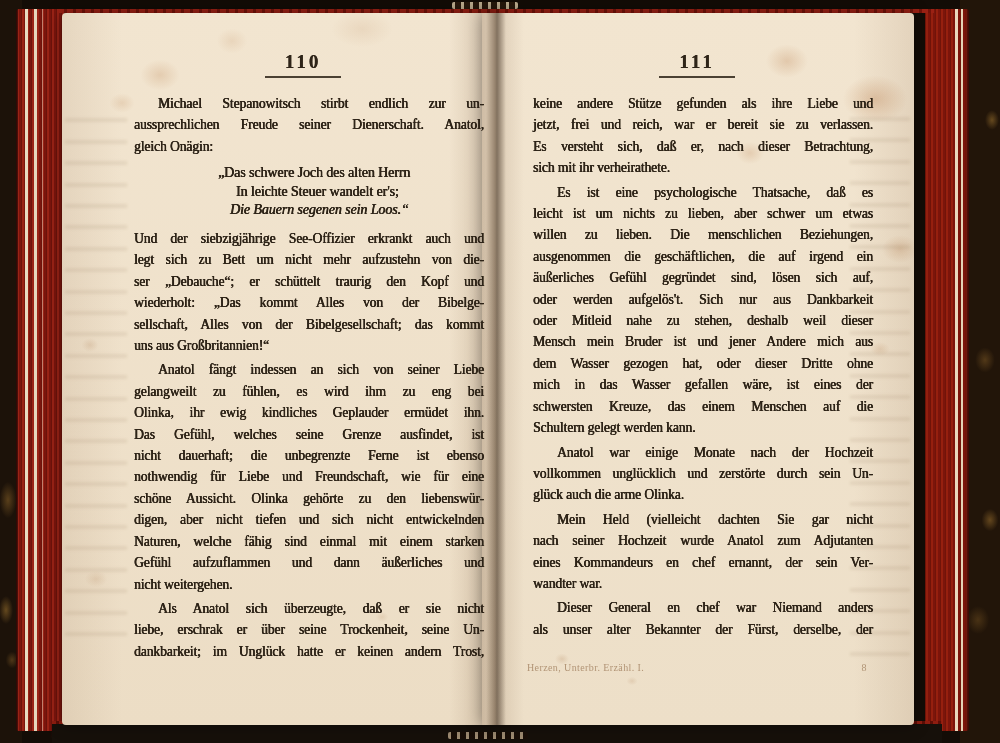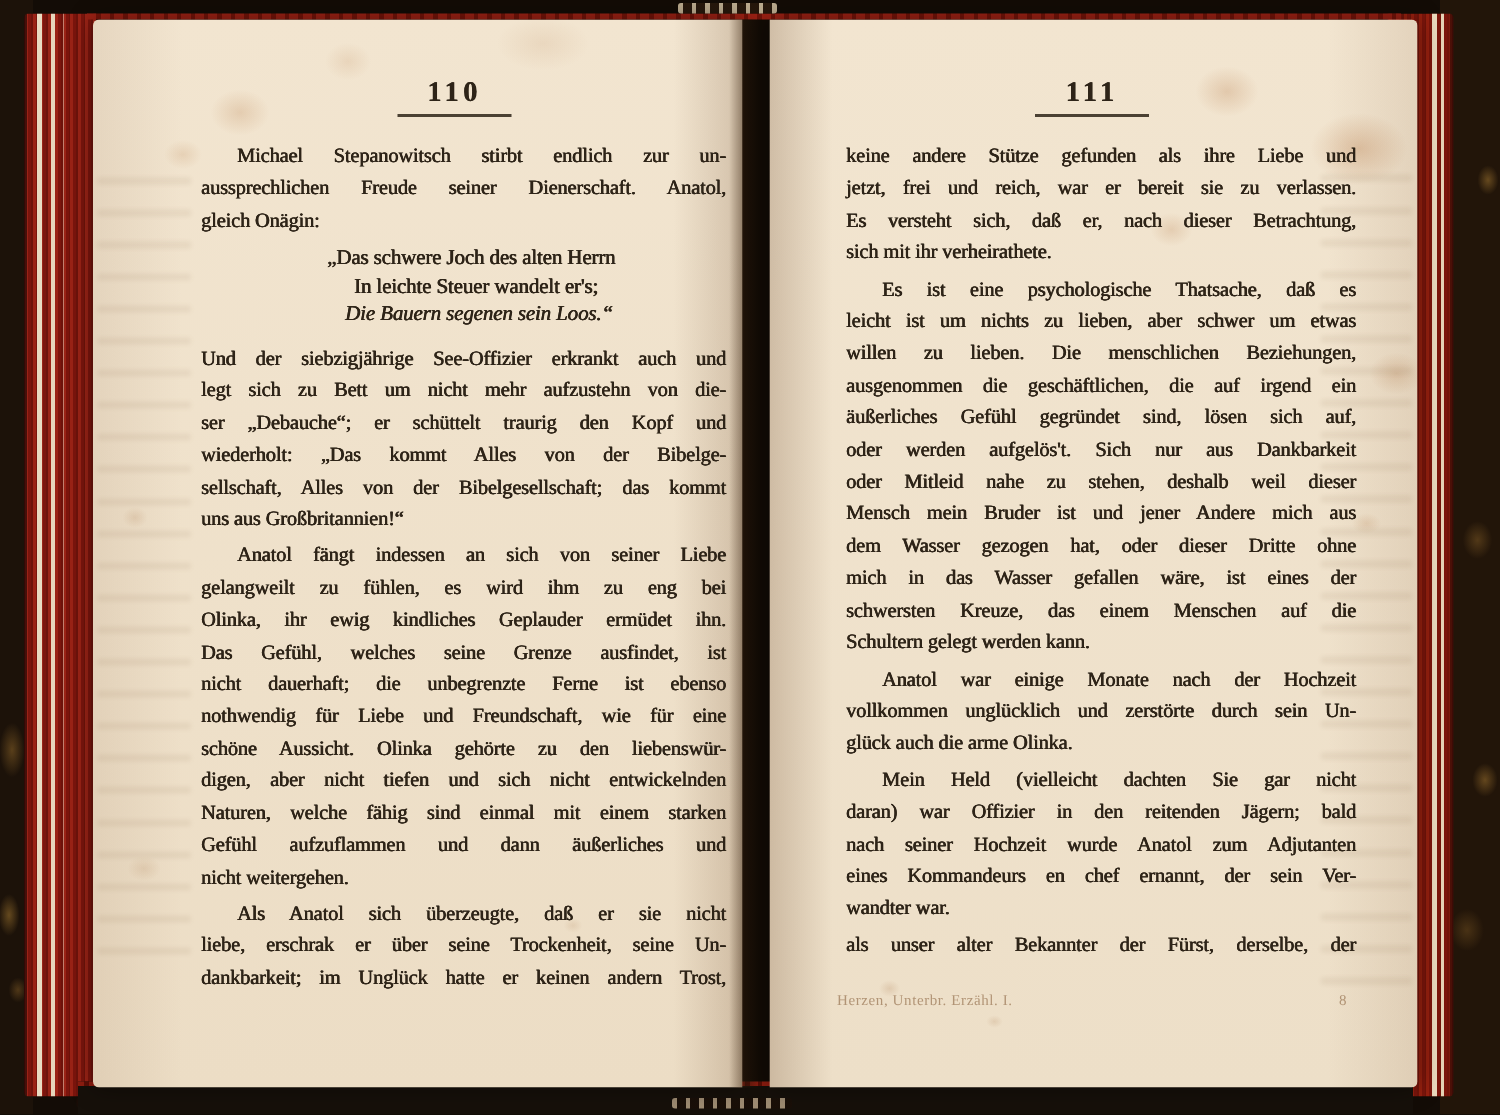--- a/index.html
+++ b/index.html
@@ -73,21 +73,21 @@
       radial-gradient(22px 18px at 170px 28px, rgba(173,108,52,.13), transparent 70%),
       radial-gradient(44px 26px at 300px 16px, rgba(160,95,40,.10), transparent 70%),
       radial-gradient(12px 10px at 28px 332px, rgba(150,90,40,.14), transparent 70%),
       radial-gradient(16px 12px at 34px 566px, rgba(150,90,40,.13), transparent 70%),
       radial-gradient(9px 7px at 320px 604px, rgba(150,90,40,.12), transparent 70%),
       linear-gradient(to right, rgba(120,80,45,.10), transparent 60px),
       linear-gradient(to left, rgba(100,64,34,.22), rgba(0,0,0,0) 46px),
       linear-gradient(#f2e5d0, #ecddc5);
   }
   .page.right{
-    left:513px;width:432px;border-radius:0 4px 4px 0;
+    left:482px;width:432px;border-radius:0 4px 4px 0;
     background:
       radial-gradient(30px 24px at 305px 48px, rgba(170,100,45,.22), transparent 70%),
       radial-gradient(46px 34px at 393px 86px, rgba(170,100,45,.28), transparent 70%),
       radial-gradient(20px 16px at 268px 140px, rgba(170,100,45,.18), transparent 70%),
       radial-gradient(26px 20px at 418px 236px, rgba(160,95,40,.20), transparent 70%),
       radial-gradient(14px 10px at 398px 336px, rgba(160,95,40,.15), transparent 70%),
       radial-gradient(10px 8px at 80px 646px, rgba(150,90,40,.16), transparent 70%),
       radial-gradient(8px 6px at 150px 668px, rgba(150,90,40,.14), transparent 70%),
       linear-gradient(to left, rgba(120,80,45,.12), transparent 60px),
       linear-gradient(to right, rgba(100,64,34,.24), rgba(0,0,0,0) 42px),
@@ -222,26 +222,26 @@
         <div class="line">schwersten Kreuze, das einem Menschen auf die</div>
         <div class="line para-end">Schultern gelegt werden kann.</div>
       </div>
       <div class="block indent">
         <div class="line first-indent">Anatol war einige Monate nach der Hochzeit</div>
         <div class="line">vollkommen unglücklich und zerstörte durch sein Un-</div>
         <div class="line para-end">glück auch die arme Olinka.</div>
       </div>
       <div class="block indent">
         <div class="line first-indent">Mein Held (vielleicht dachten Sie gar nicht</div>
-        <div class="line">daran) war Offizier in den reitenden Jägern; bald</div>
         <div class="line">nach seiner Hochzeit wurde Anatol zum Adjutanten</div>
         <div class="line">eines Kommandeurs en chef ernannt, der sein Ver-</div>
         <div class="line para-end">wandter war.</div>
       </div>
       <div class="block indent">
+        <div class="line first-indent">Dieser General en chef war Niemand anders</div>
         <div class="line">als unser alter Bekannter der Fürst, derselbe, der</div>
       </div>
     </div>
   <div class="page-footer">
     <span>Herzen, Unterbr. Erzähl. I.</span>
     <span>8</span>
   </div>
 </div>
 
 <div class="gutter"></div>

